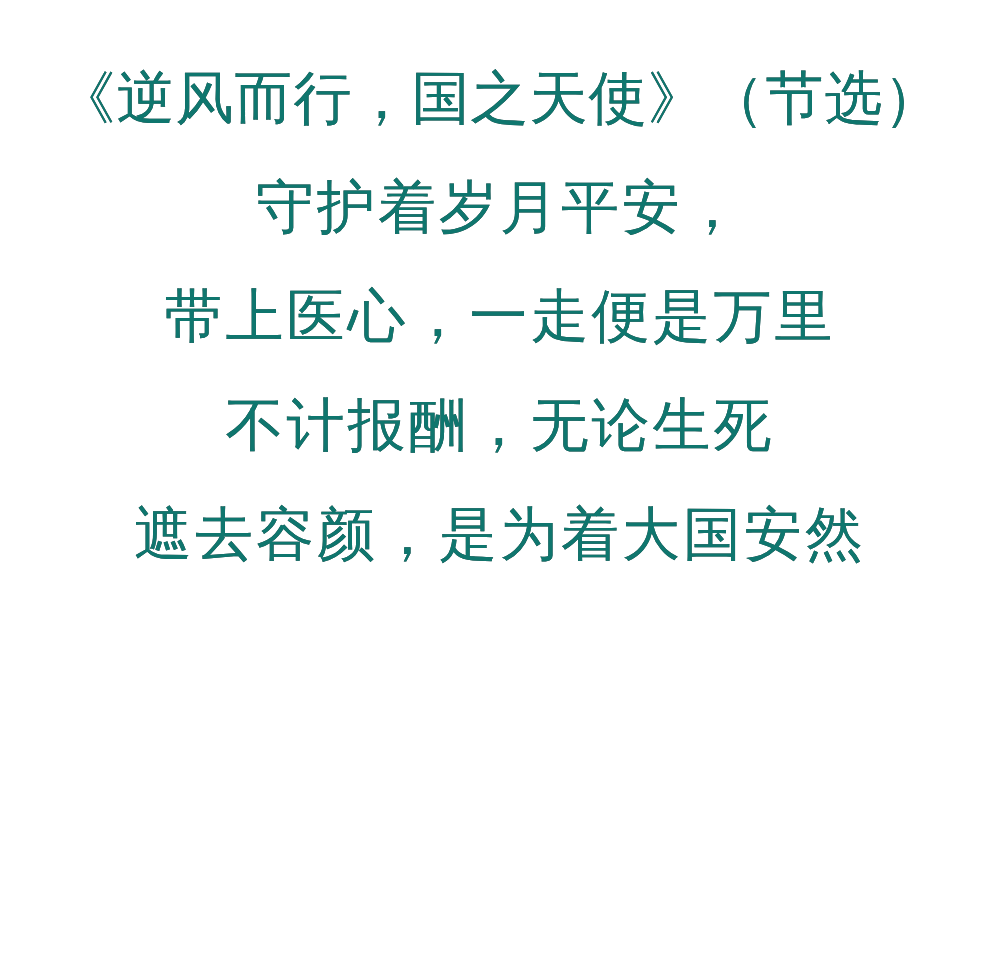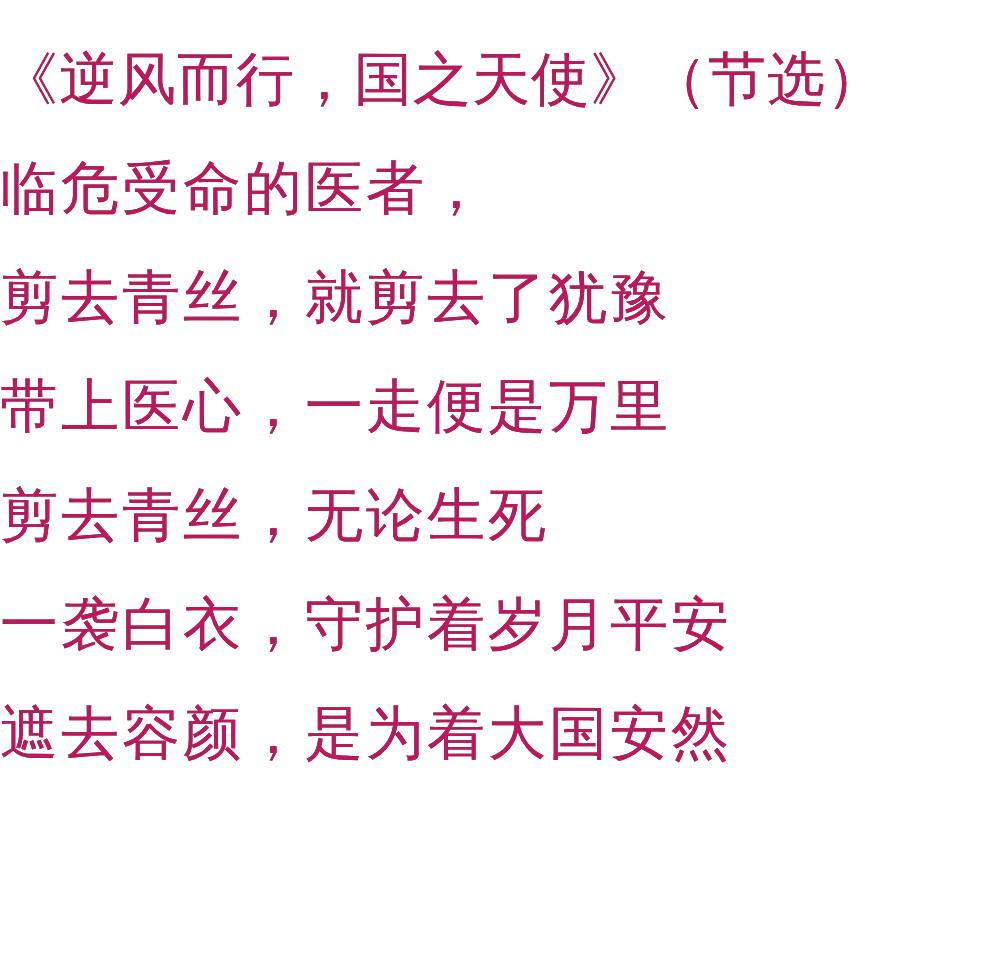--- a/index.html
+++ b/index.html
@@ -9,43 +9,42 @@
   }
   .page {
     position: relative;
     width: 1000px;
     height: 954px;
     background: #ffffff;
     overflow: hidden;
   }
   .poem {
     width: 100%;
-    padding-top: 25px;
+    padding-top: 44px;
+    text-align: center;
     font-family: "Liberation Serif", "DejaVu Serif", serif;
-    color: #be185d;
+    color: #0f766e;
   }
   .poem-line {
     font-size: 58px;
     line-height: 109px;
     letter-spacing: 3px;
     white-space: nowrap;
     font-weight: 400;
     
     text-shadow: 0 0 0.4px #3a3a3c;
   }
   .poem-line.title {
     letter-spacing: 1px;
   }
 </style>
 </head>
 <body>
 
 <div class="page">
   <div class="poem">
     <div class="poem-line title">《逆风而行，国之天使》（节选）</div>
-    <div class="poem-line">临危受命的医者，</div>
-    <div class="poem-line">剪去青丝，就剪去了犹豫</div>
+    <div class="poem-line">守护着岁月平安，</div>
     <div class="poem-line">带上医心，一走便是万里</div>
-    <div class="poem-line">剪去青丝，无论生死</div>
-    <div class="poem-line">一袭白衣，守护着岁月平安</div>
+    <div class="poem-line">不计报酬，无论生死</div>
     <div class="poem-line">遮去容颜，是为着大国安然</div>
   </div>
 </div>
 
 </body></html>

